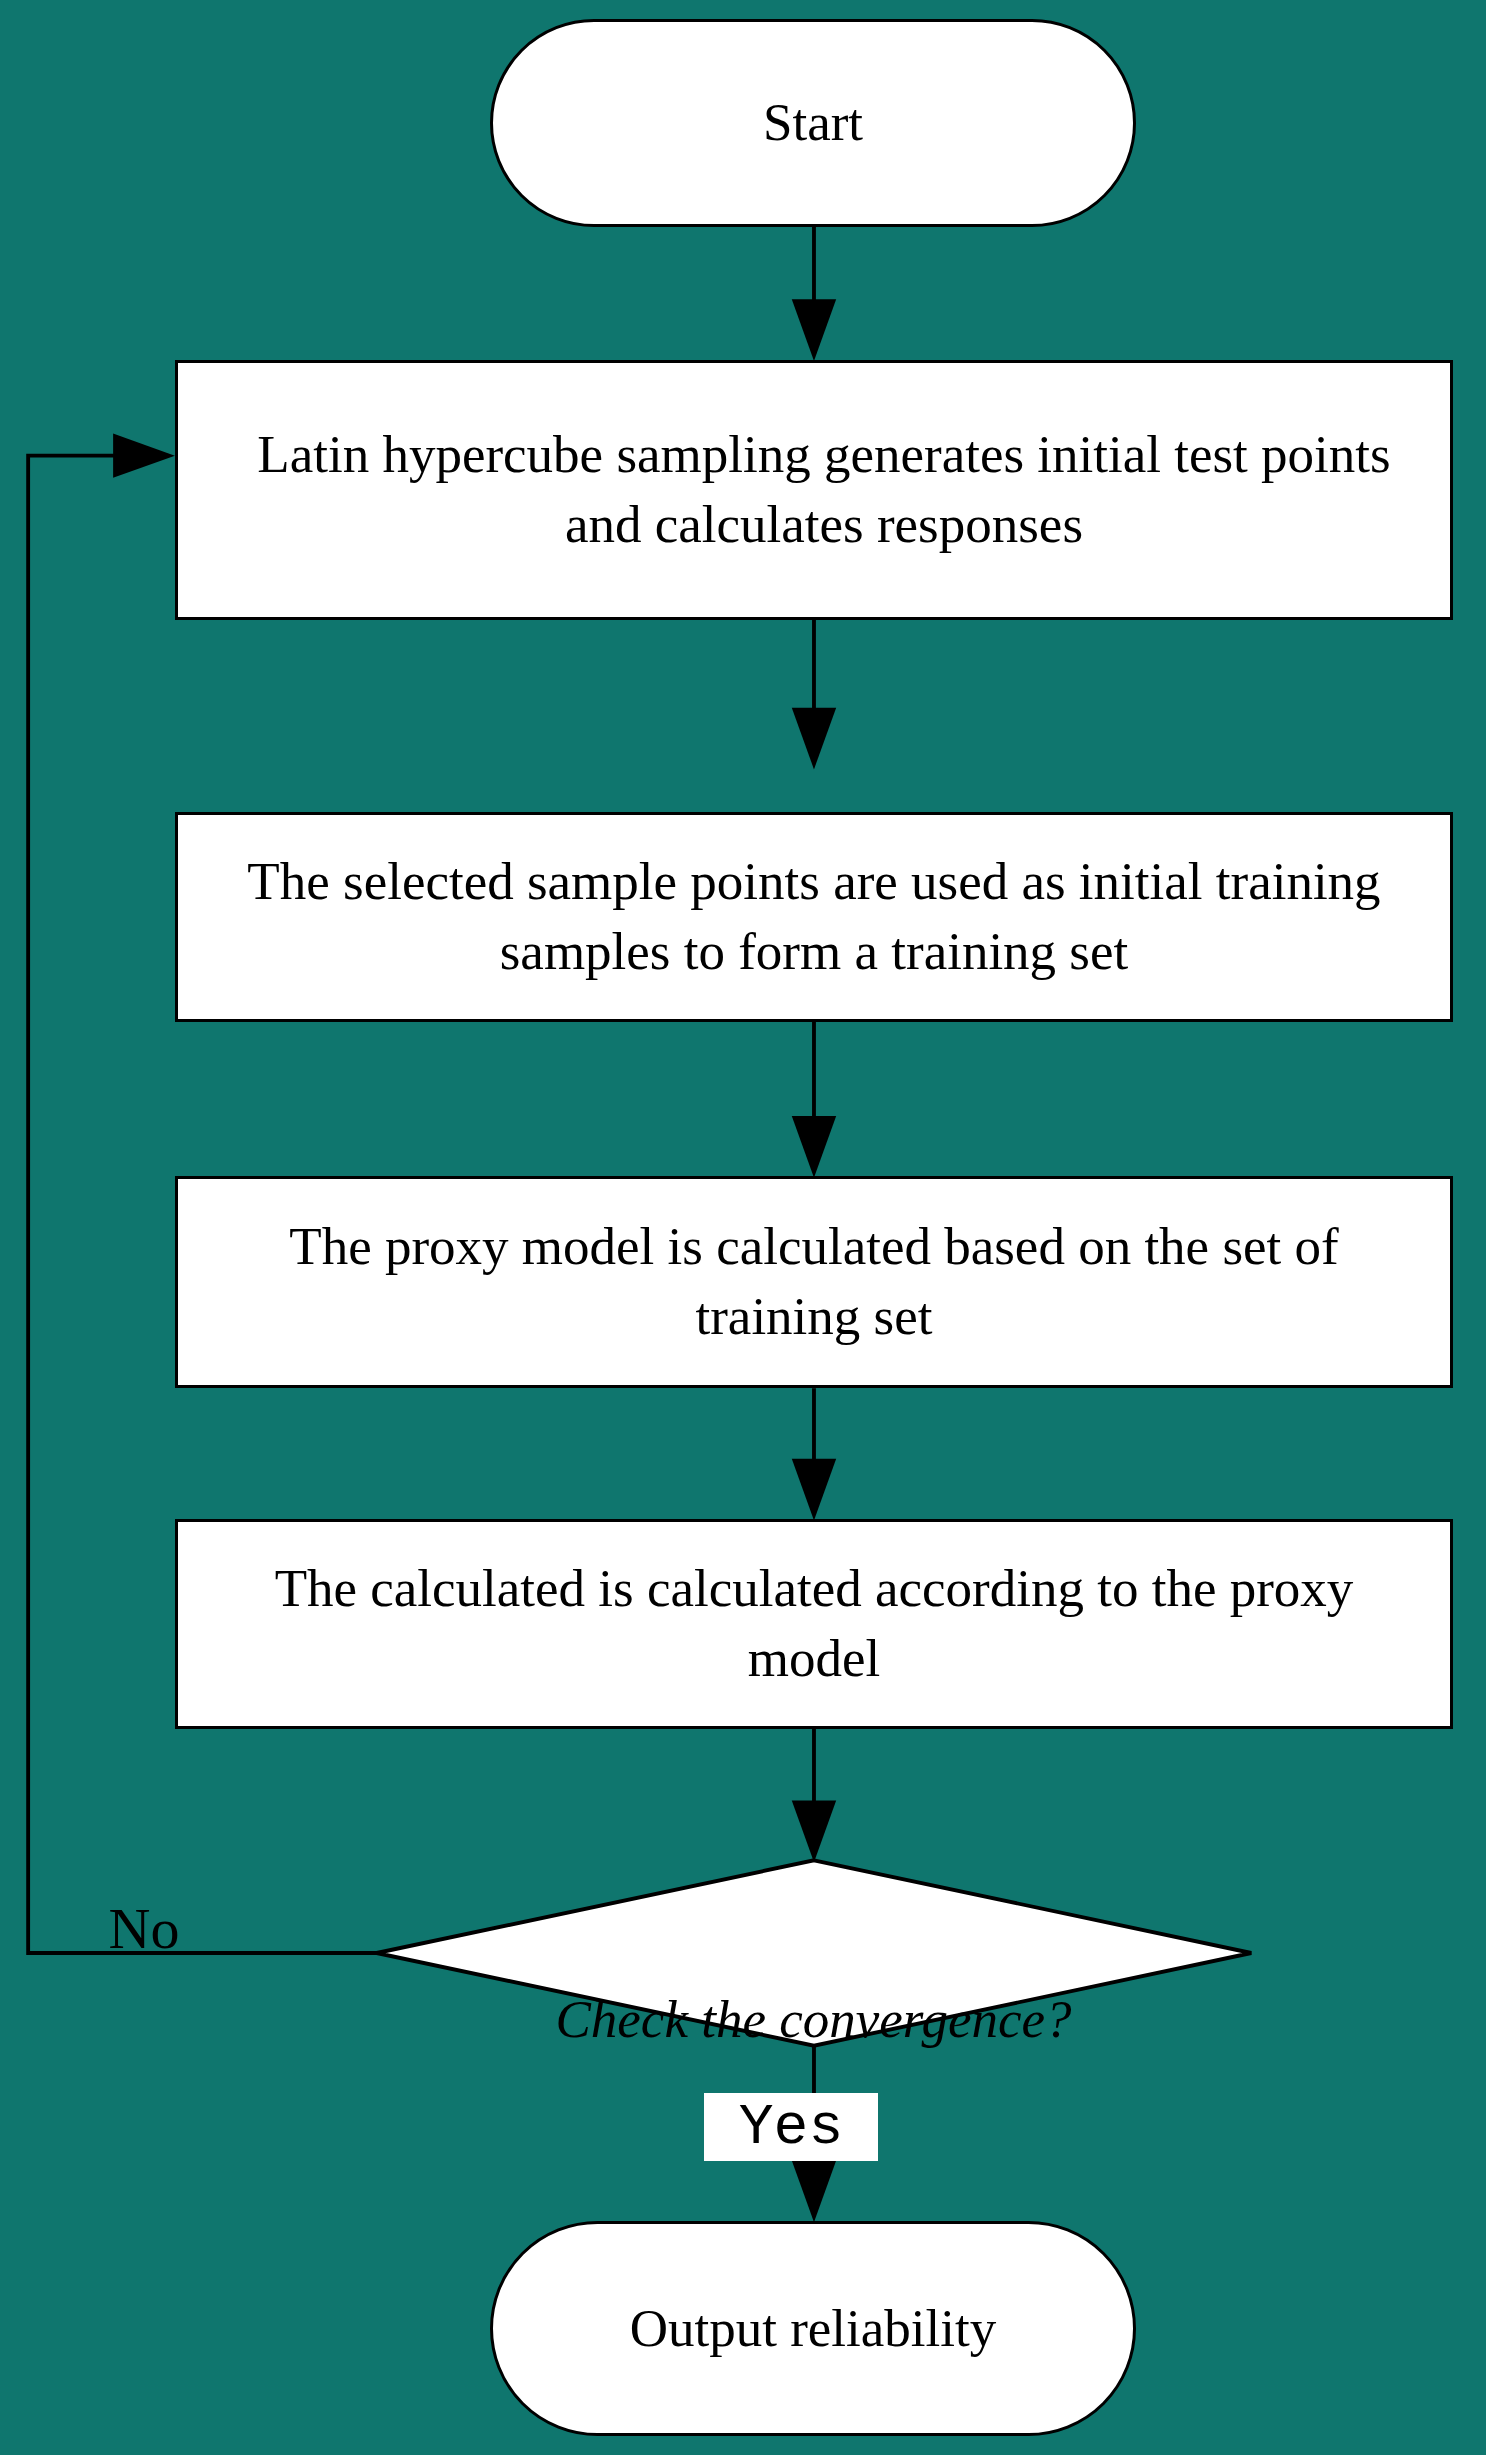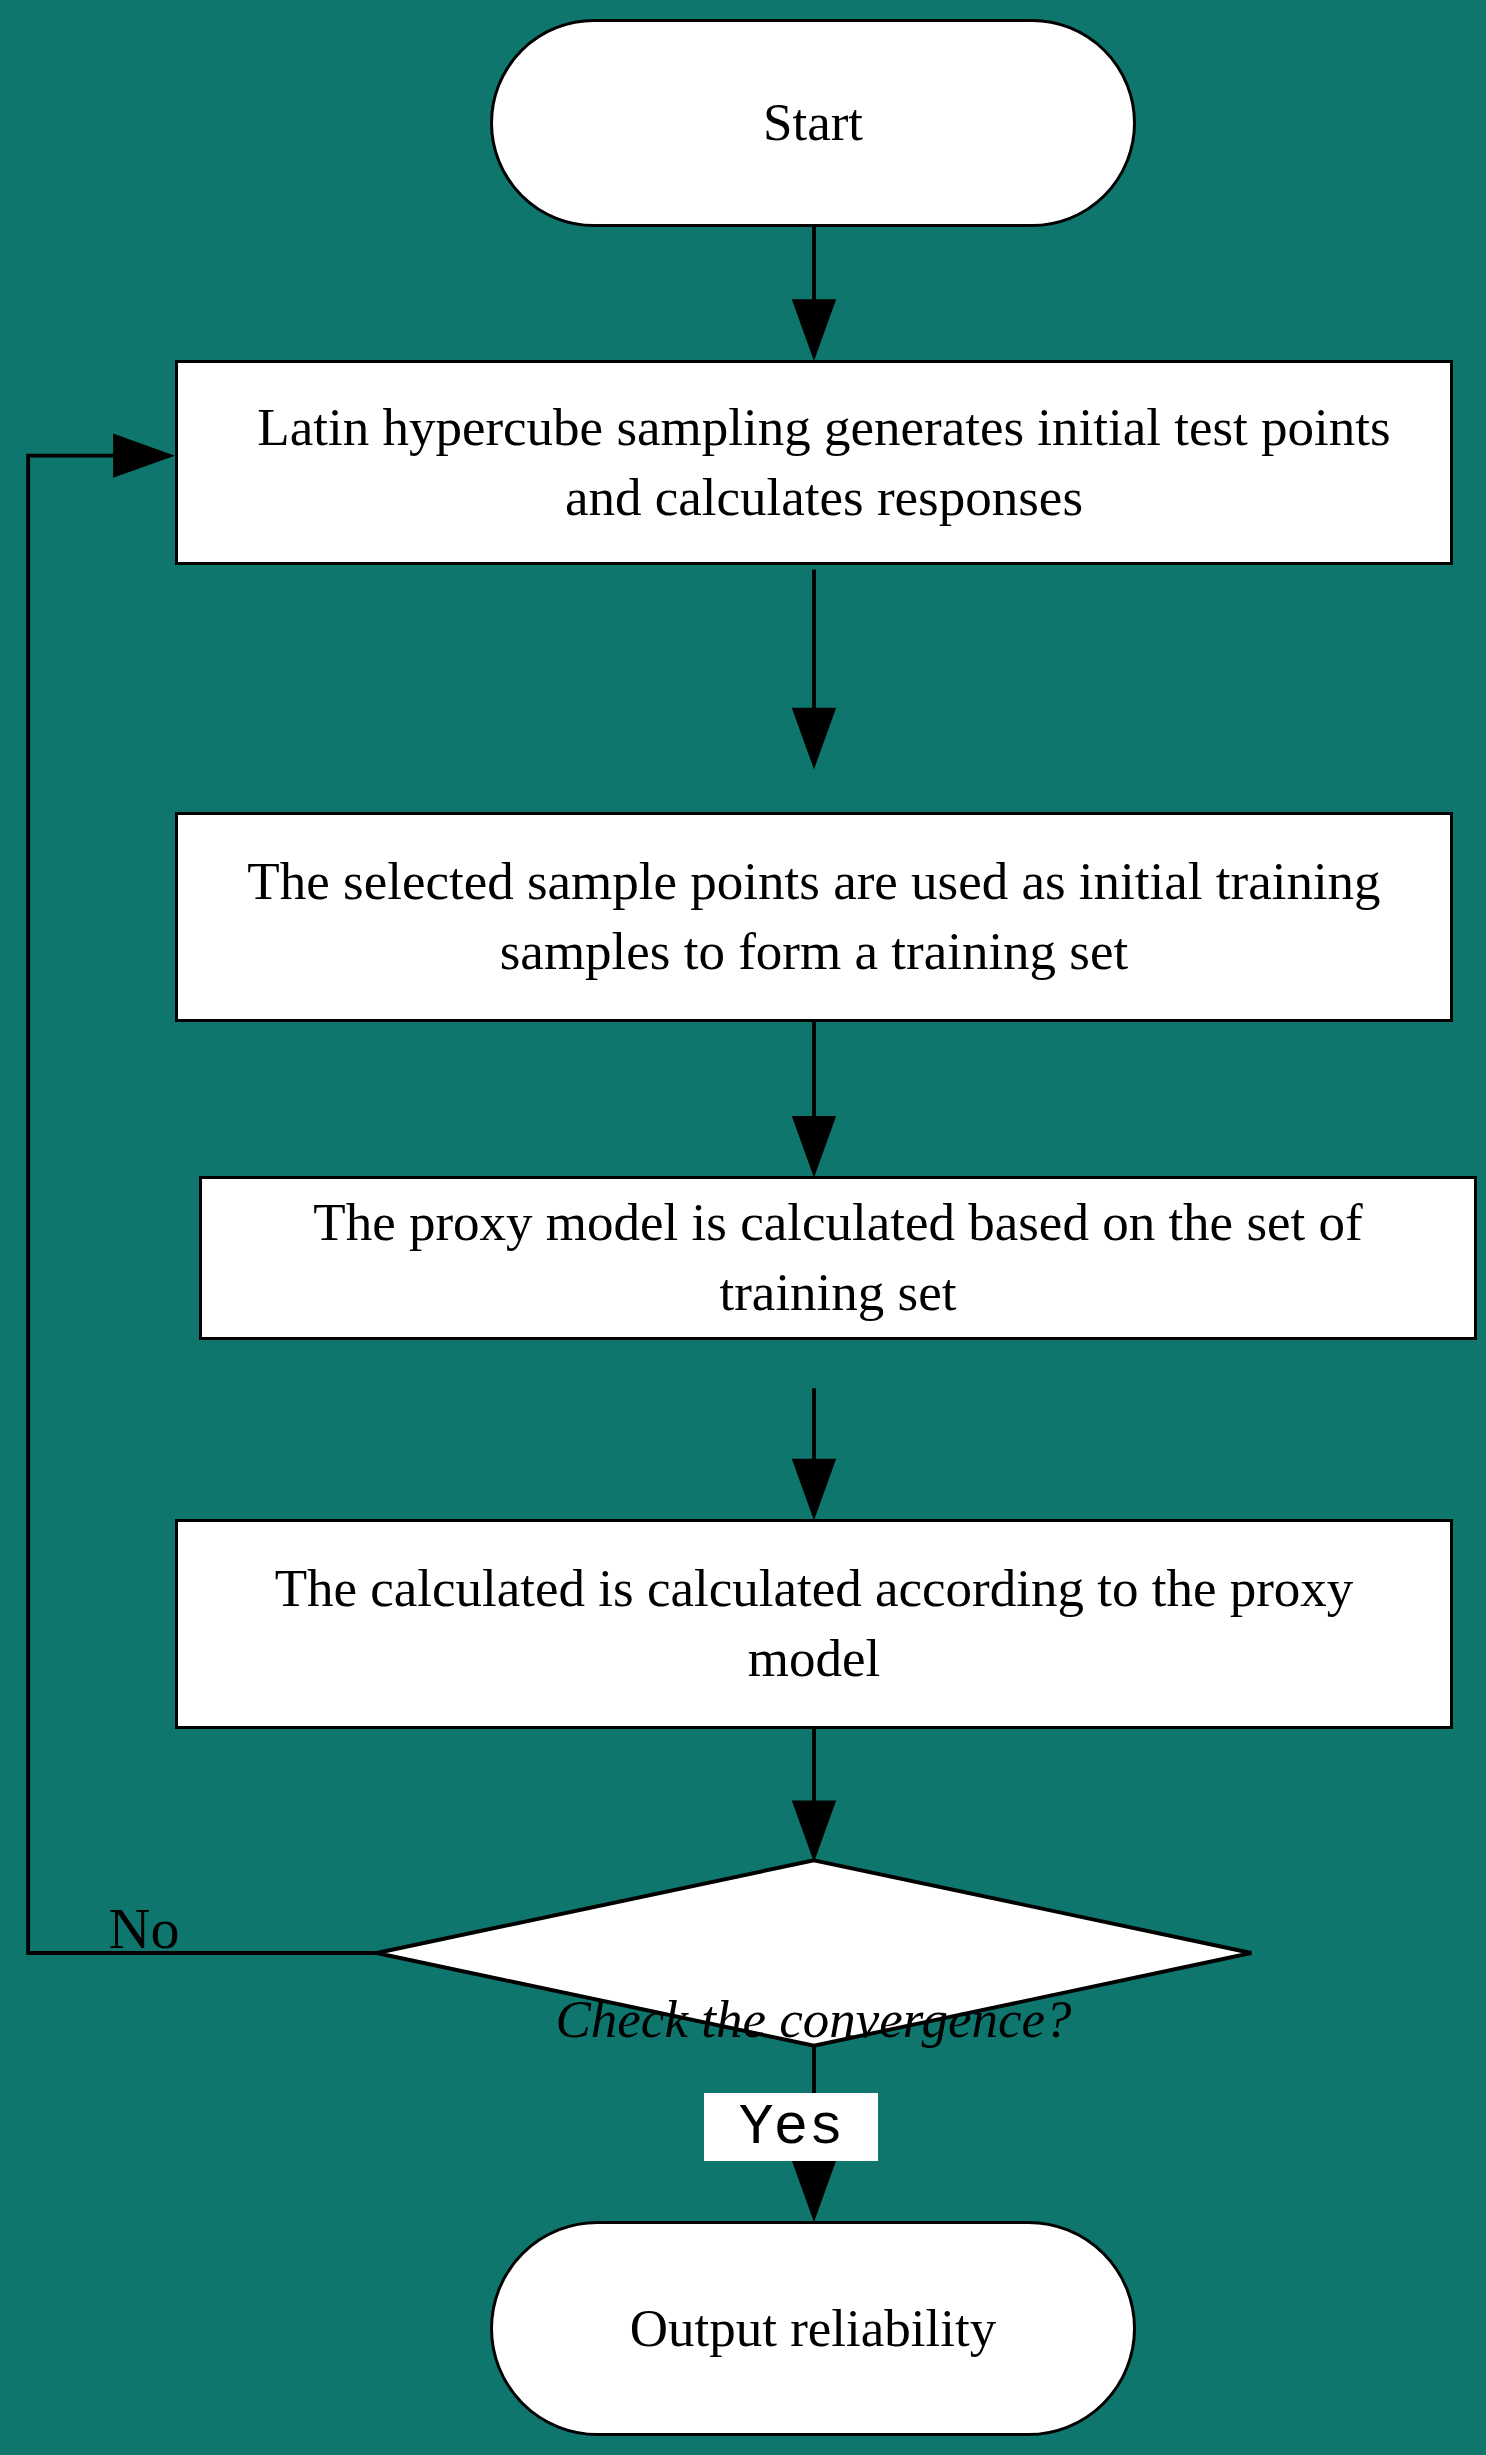--- a/index.html
+++ b/index.html
@@ -118,29 +118,29 @@
       <polyline points="392,2023 29,2023 29,472 120,472" fill="none"></polyline>
       <polygon points="181,472 117,449 117,495" fill="#000000" stroke="none"></polygon>
     </g>
     <polygon points="843,1927 1296,2023 843,2119 390,2023" fill="#ffffff" stroke="#000000" stroke-width="4"></polygon>
   </svg>
 
   <div class="node terminator" style="top:19.3px; height:208px;">
     <span class="txt">Start</span>
   </div>
 
-  <div class="node process" style="top:360px; height:205px;padding-left:20px;">
+  <div class="node process" style="top:360px; height:260px;padding-left:20px;">
     <span class="txt">Latin hypercube sampling generates initial test points and calculates responses</span>
   </div>
 
   <div class="node process" style="top:812px; height:210px;">
     <span class="txt">The selected sample points are used as initial training samples to form a training set</span>
   </div>
 
-  <div class="node process" style="top:1176px; height:164px;margin-left:24px;">
+  <div class="node process" style="top:1176px; height:212px;">
     <span class="txt">The proxy model is calculated based on the set of training set</span>
   </div>
 
   <div class="node process" style="top:1519px; height:210px;">
     <span class="txt">The calculated is calculated according to the proxy model</span>
   </div>
 
   <div class="decision-label">Check the convergence?</div>
 
   <div class="edge-label no">No</div>

